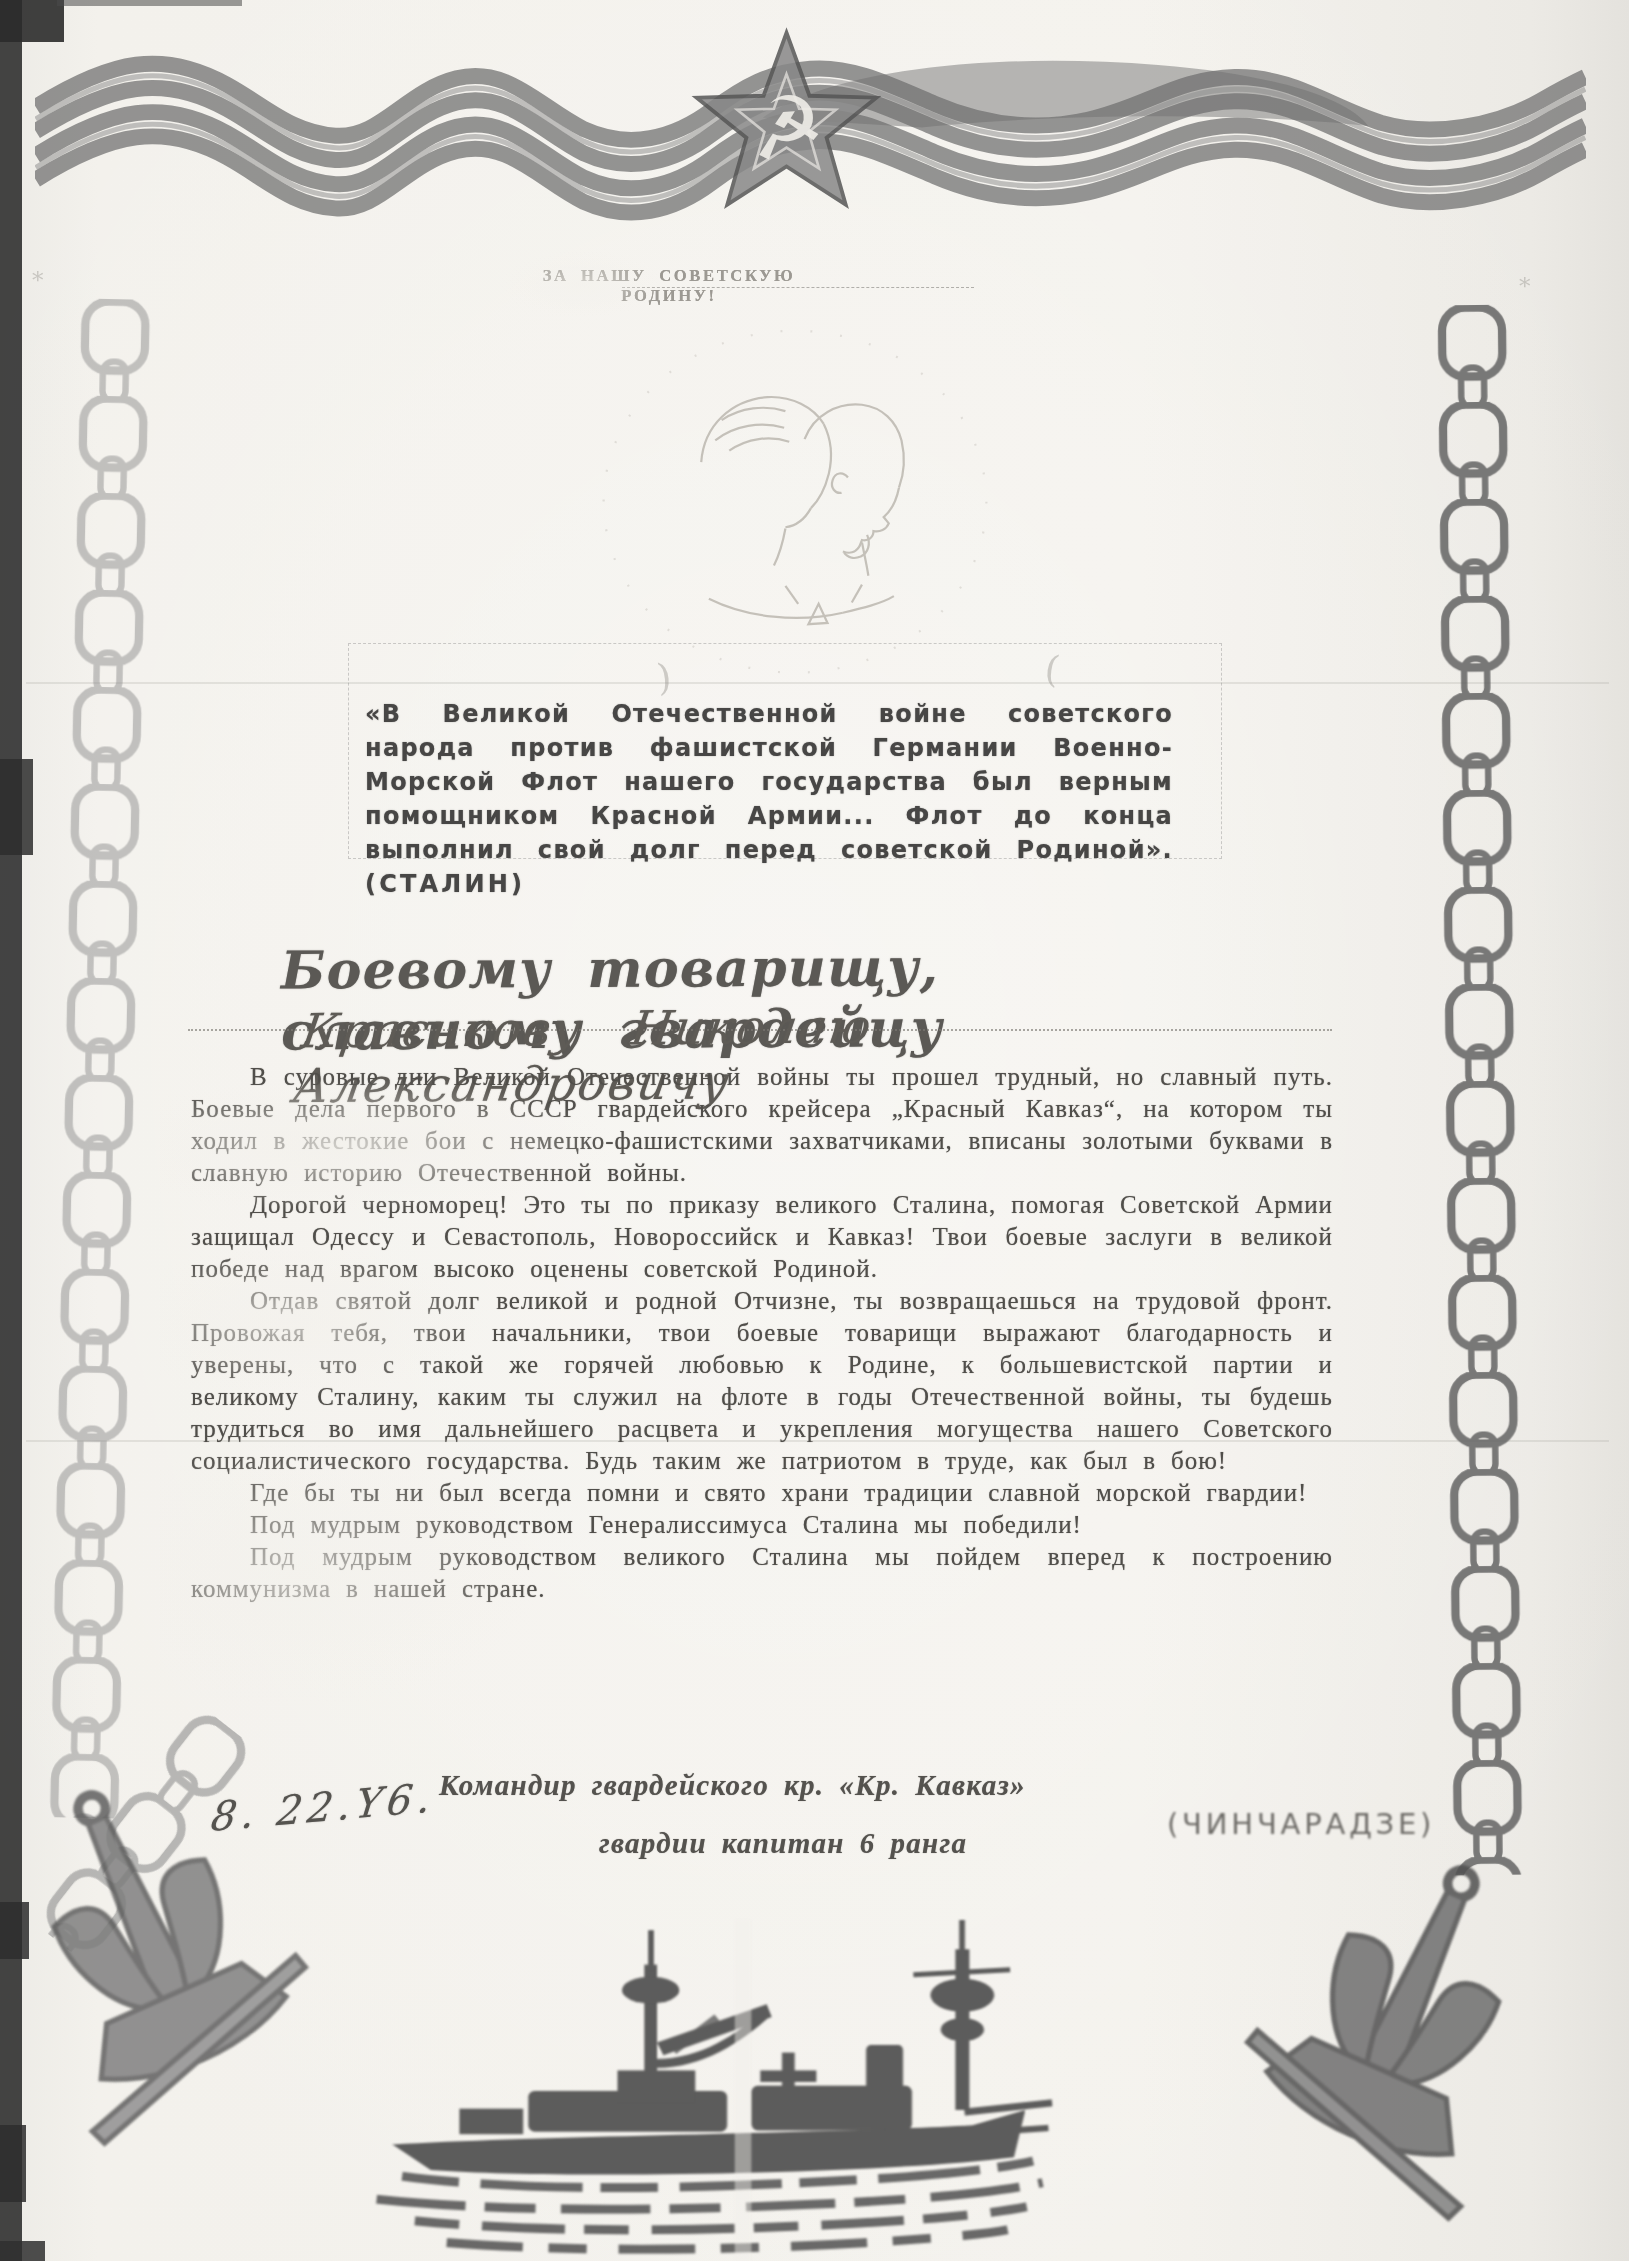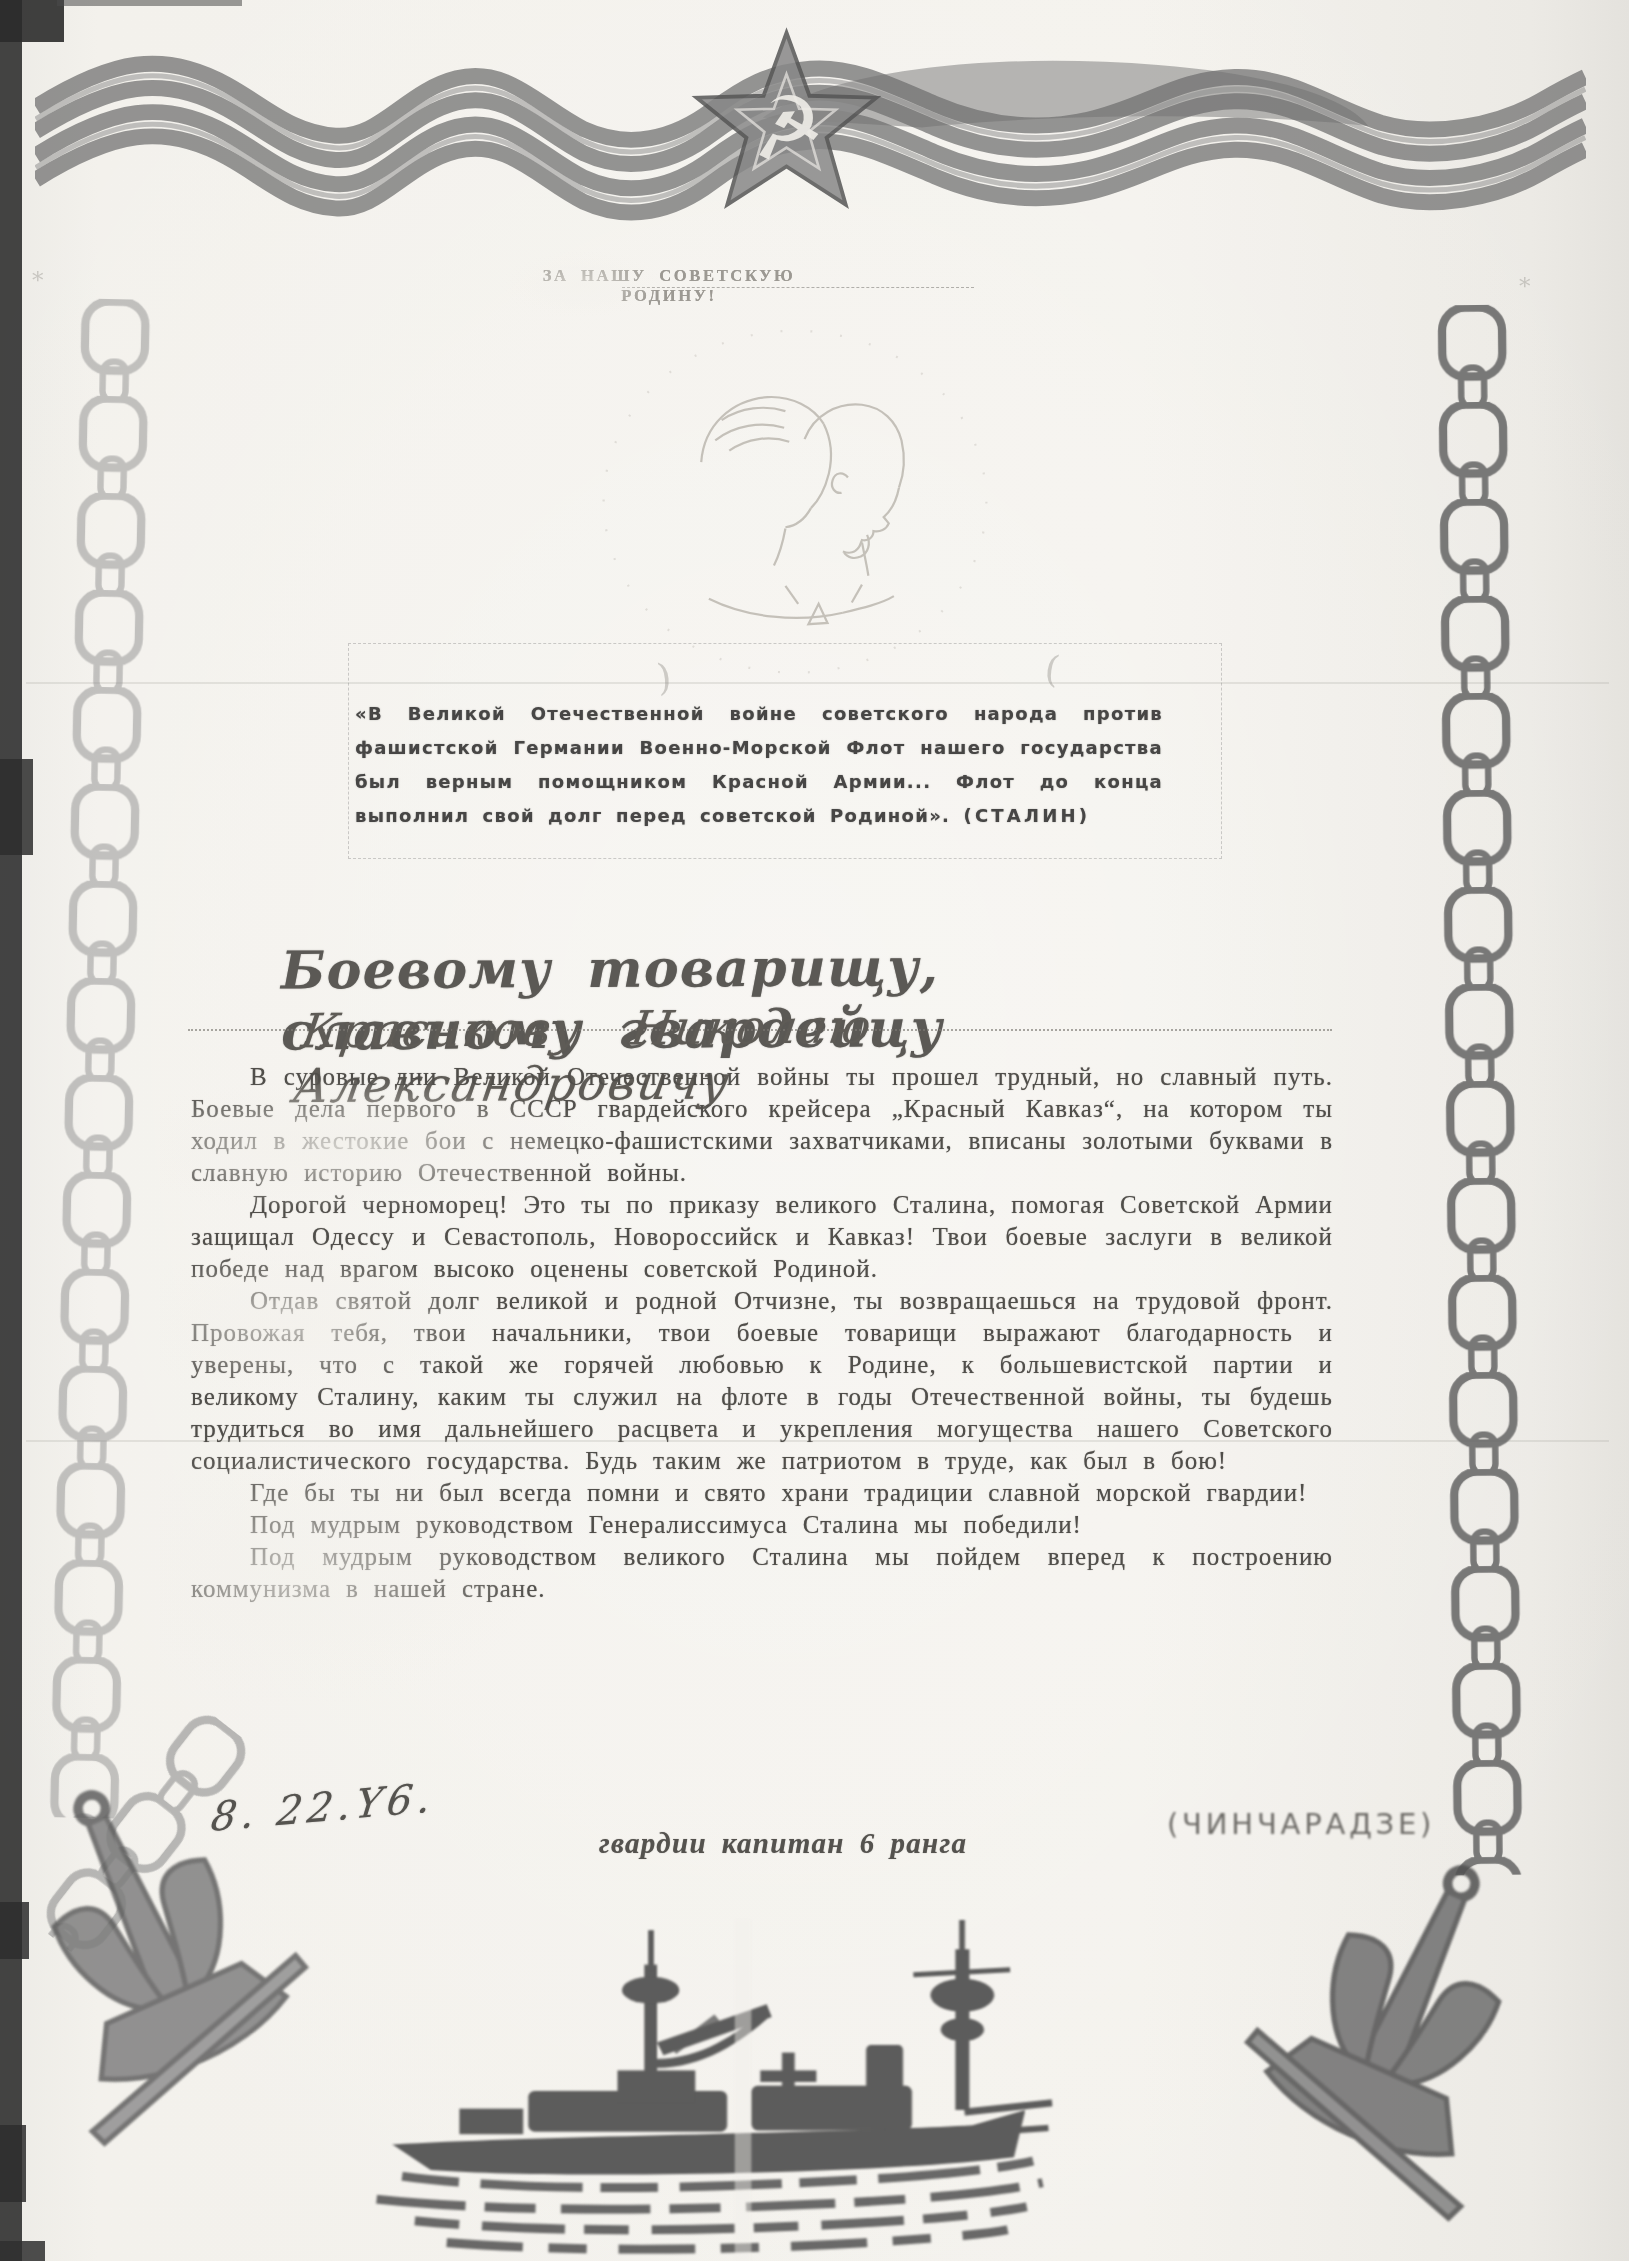--- a/index.html
+++ b/index.html
@@ -28,23 +28,23 @@
     font-size:16.6px;letter-spacing:2.6px;word-spacing:5.7px;color:#8d8a83;opacity:.85;
     text-shadow:0 0 0.6px rgba(120,118,112,.8);
   }
   .slogan-underline{left:622px;top:287px;width:352px;border-bottom:1.9px dashed #8c8a85;opacity:.65;}
   
   .quote-frame{
     left:348px;top:643px;width:872px;height:214px;
     border:1.3px dashed rgba(110,110,110,.32);
   }
   .quote-text{
-    left:355px;top:697px;width:808px;
+    left:365px;top:697px;width:808px;
     font-family:"DejaVu Sans", sans-serif;font-weight:bold;
-    font-size:18px;line-height:34px;letter-spacing:1.3px;word-spacing:5.7px;
+    font-size:24px;line-height:34px;letter-spacing:1.3px;word-spacing:5.7px;
     color:#474645;text-align:justify;
     text-shadow:0 0 1.3px rgba(70,69,68,.55);
   }
   .quote-attr{letter-spacing:3.2px;white-space:nowrap;}
   .stray{color:#8f8c86;font-size:37px;opacity:.4;font-family:"DejaVu Serif",serif;}
   
   .salutation{
     left:281px;top:937px;width:957px;
     font-family:"DejaVu Serif", serif;font-style:italic;font-weight:bold;
     font-size:52px;letter-spacing:1.3px;word-spacing:16.6px;color:#5b5955;
@@ -176,20 +176,21 @@
   <div class="abs body-text">
     <p>В суровые дни Великой Отечественной войны ты прошел трудный, но славный путь. Боевые дела первого в СССР гвардейского крейсера „Красный Кавказ“, на котором ты ходил в жестокие бои с немецко-фашистскими захватчиками, вписаны золотыми буквами в славную историю Отечественной войны.</p>
     <p>Дорогой черноморец! Это ты по приказу великого Сталина, помогая Советской Армии защищал Одессу и Севастополь, Новороссийск и Кавказ! Твои боевые заслуги в великой победе над врагом высоко оценены советской Родиной.</p>
     <p>Отдав святой долг великой и родной Отчизне, ты возвращаешься на трудовой фронт. Провожая тебя, твои начальники, твои боевые товарищи выражают благодарность и уверены, что с такой же горячей любовью к Родине, к большевистской партии и великому Сталину, каким ты служил на флоте в годы Отечественной войны, ты будешь трудиться во имя дальнейшего расцвета и укрепления могущества нашего Советского социалистического государства. Будь таким же патриотом в труде, как был в бою!</p>
     <p>Где бы ты ни был всегда помни и свято храни традиции славной морской гвардии!</p>
     <p>Под мудрым руководством Генералиссимуса Сталина мы победили!</p>
     <p>Под мудрым руководством великого Сталина мы пойдем вперед к построению коммунизма в нашей стране.</p>
   </div>
 
   <div class="abs hand-date">8. 22.Y6.</div>
+  <div class="abs cmdr1">Командир гвардейского кр. «Кр. Кавказ»</div>
   <div class="abs cmdr2">гвардии капитан 6 ранга</div>
   <div class="abs signature">(ЧИНЧАРАДЗЕ)</div>
 
   <svg class="abs chain soft" style="left:52px;top:299px;transform:rotate(1.2deg);opacity:.5;" width="96" height="1519" viewBox="0 0 150 2380">
     <defs>
       <pattern id="cl-left" width="150" height="152" patternUnits="userSpaceOnUse">
         <rect x="28" y="4" width="94" height="108" rx="36" fill="none" stroke="currentColor" stroke-width="13"></rect>
         <rect x="57" y="98" width="36" height="62" rx="16" fill="none" stroke="currentColor" stroke-width="10"></rect>
       </pattern>
     </defs>

